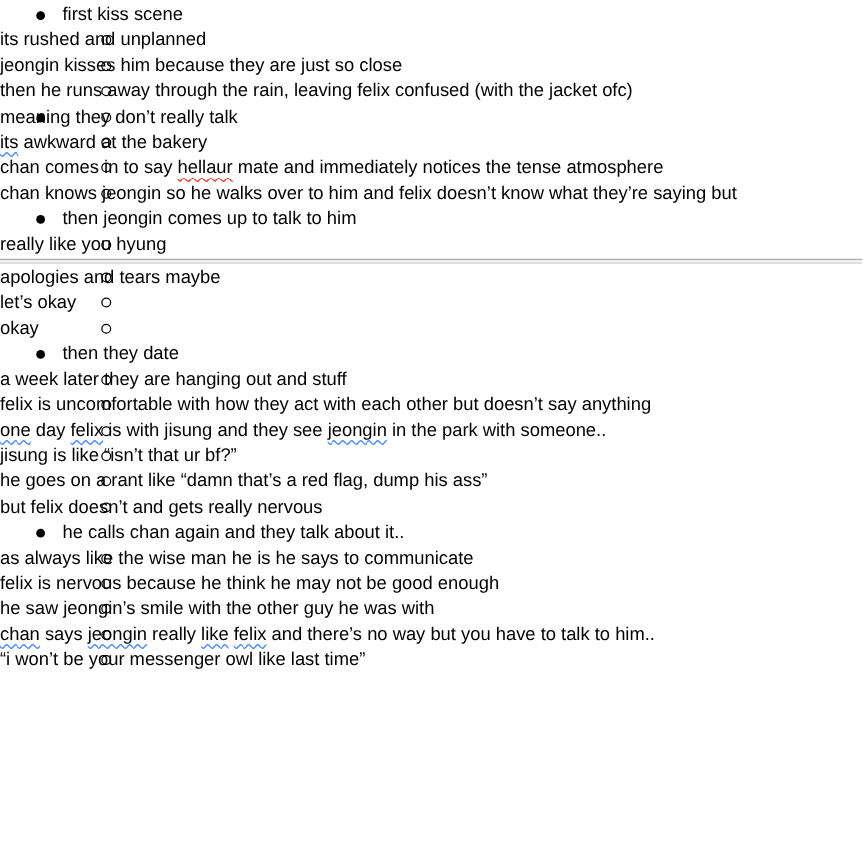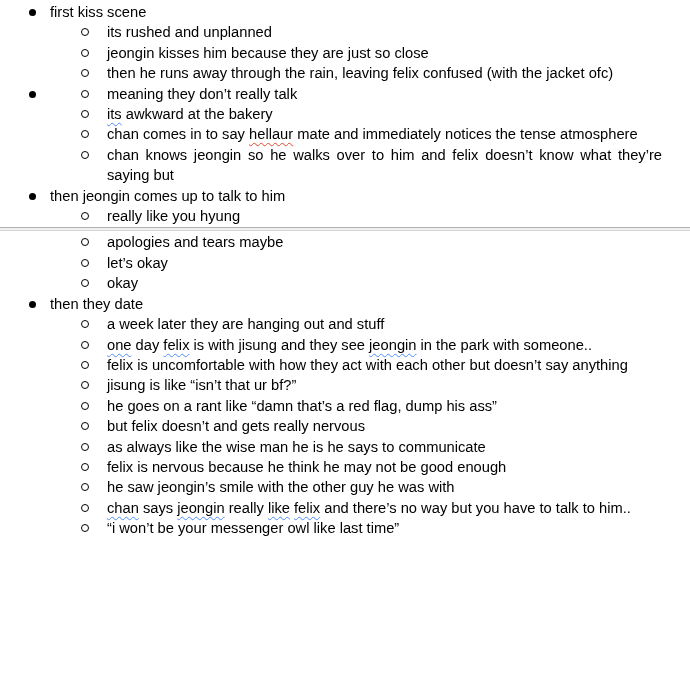--- a/index.html
+++ b/index.html
@@ -17,21 +17,21 @@
     color: #000000;
   }
   .doc {
     padding-top: 2px;
   }
   .item {
     position: relative;
     padding-right: 28px;
   }
   .item.l1 { padding-left: 50px; }
-  .item.l2 { padding-left: 107px; }
+  .item.l2 { }
   .item.justify { text-align: justify; }
   .marker-disc {
     position: absolute;
     left: 29px;
     top: 7px;
     width: 7px;
     height: 7px;
     background: #000;
     border-radius: 50%;
   }
@@ -85,23 +85,24 @@
     <div class="item l2 justify"><span class="marker-circle"></span><span><span>chan comes in to say </span><span class="sq-red">hellaur</span><span> mate and immediately notices the tense atmosphere</span></span></div>
     <div class="item l2 justify"><span class="marker-circle"></span><span><span>chan knows jeongin so he walks over to him and felix doesn’t know what they’re saying but</span></span></div>
     <div class="item l1"><span class="marker-disc"></span><span><span>then jeongin comes up to talk to him</span></span></div>
     <div class="item l2"><span class="marker-circle"></span><span><span>really like you hyung</span></span></div>
     <div class="pagebreak"></div>
     <div class="item l2"><span class="marker-circle"></span><span><span>apologies and tears maybe</span></span></div>
     <div class="item l2"><span class="marker-circle"></span><span><span>let’s okay</span></span></div>
     <div class="item l2"><span class="marker-circle"></span><span><span>okay</span></span></div>
     <div class="item l1"><span class="marker-disc"></span><span><span>then they date</span></span></div>
     <div class="item l2"><span class="marker-circle"></span><span><span>a week later they are hanging out and stuff</span></span></div>
+    <div class="item l2 justify"><span class="marker-circle"></span><span><span>felix is uncomfortable with how they act with each other but doesn’t say anything</span></span></div>
     <div class="item l2"><span class="marker-circle"></span><span><span class="sq-blue">one</span><span> day </span><span class="sq-blue">felix</span><span> is with jisung and they see </span><span class="sq-blue">jeongin</span><span> in the park with someone..</span></span></div>
-    <div class="item l2 justify"><span class="marker-circle"></span><span><span>felix is uncomfortable with how they act with each other but doesn’t say anything</span></span></div>
     <div class="item l2"><span class="marker-circle"></span><span><span>jisung is like “isn’t that ur bf?”</span></span></div>
     <div class="item l2"><span class="marker-circle"></span><span><span>he goes on a rant like “damn that’s a red flag, dump his ass”</span></span></div>
     <div class="item l2"><span class="marker-circle"></span><span><span>but felix doesn’t and gets really nervous</span></span></div>
+    <div class="item l1"><span class="marker-disc"></span><span><span>he calls chan again and they talk about it..</span></span></div>
     <div class="item l2"><span class="marker-circle"></span><span><span>as always like the wise man he is he says to communicate</span></span></div>
     <div class="item l2"><span class="marker-circle"></span><span><span>felix is nervous because he think he may not be good enough</span></span></div>
     <div class="item l2"><span class="marker-circle"></span><span><span>he saw jeongin’s smile with the other guy he was with</span></span></div>
     <div class="item l2 justify"><span class="marker-circle"></span><span><span class="sq-blue">chan</span><span> says </span><span class="sq-blue">jeongin</span><span> really </span><span class="sq-blue">like</span><span> </span><span class="sq-blue">felix</span><span> and there’s no way but you have to talk to him..</span></span></div>
     <div class="item l2"><span class="marker-circle"></span><span><span>“i won’t be your messenger owl like last time”</span></span></div>
   </div>
 
 </body></html>

